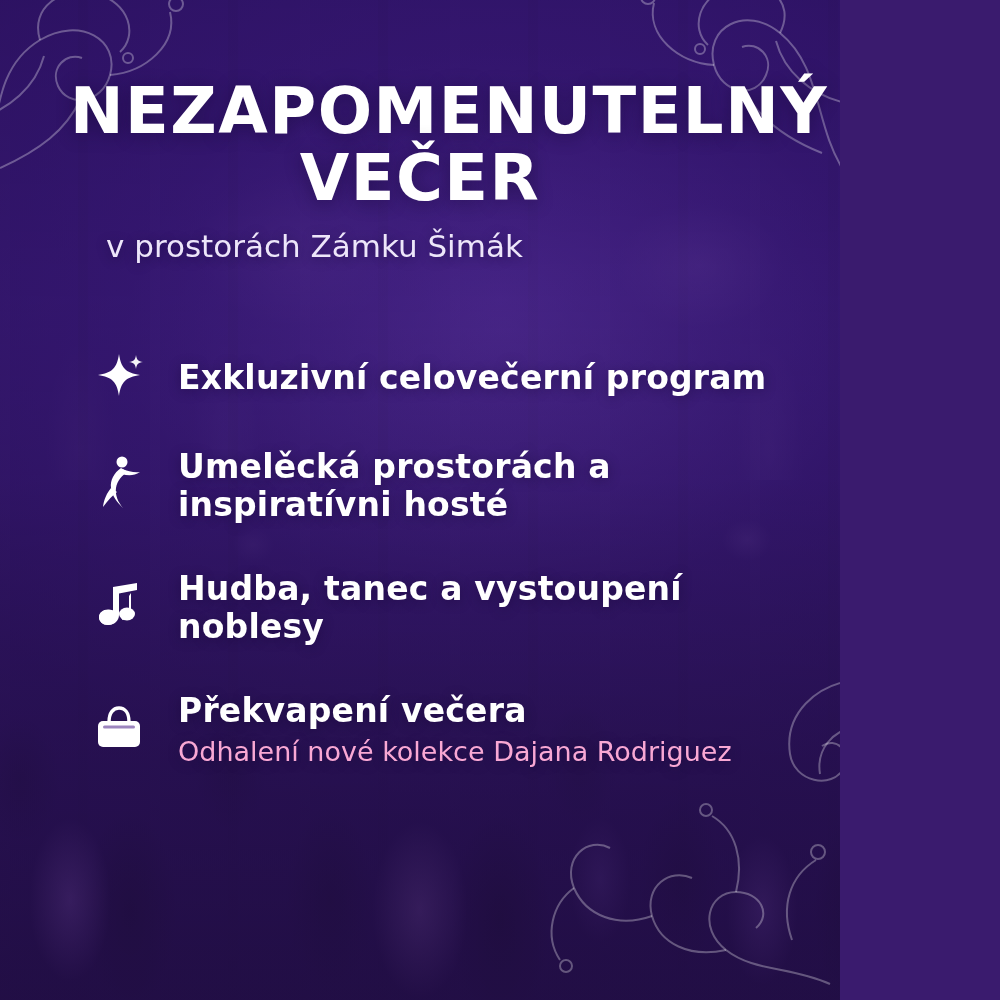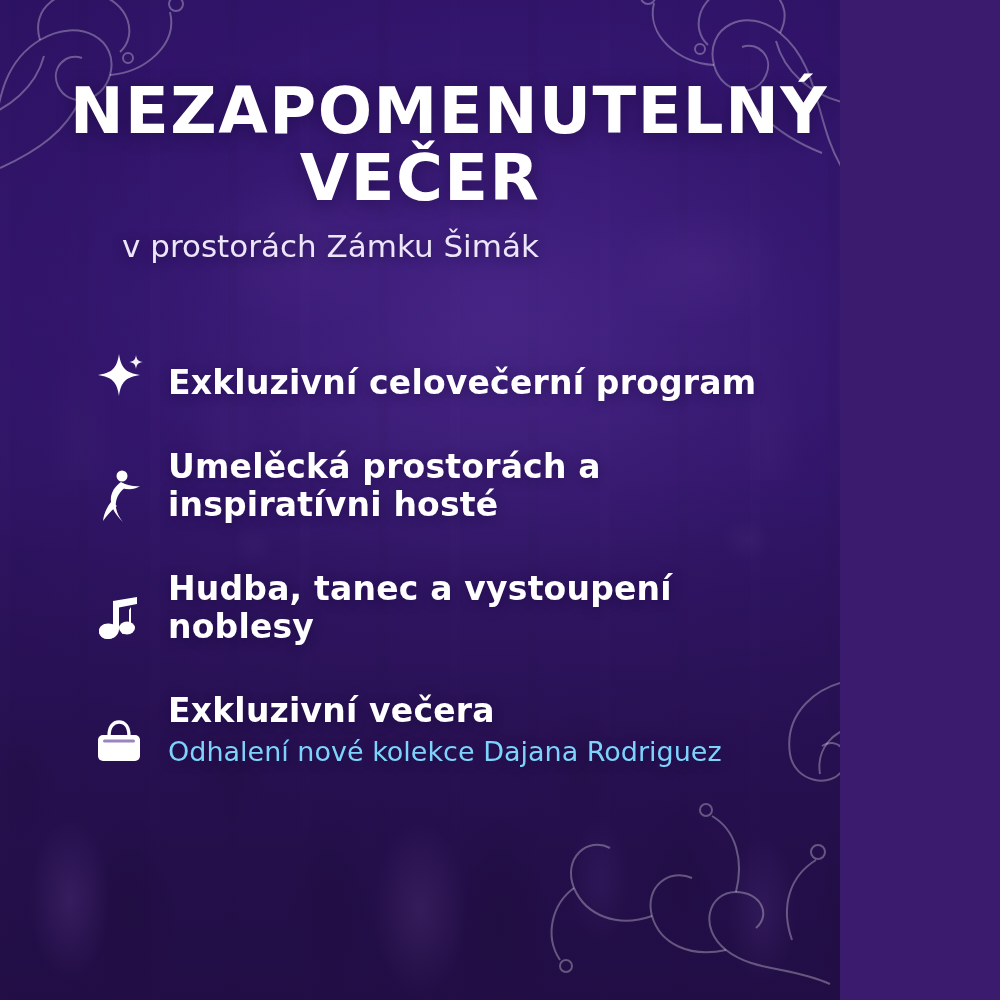--- a/index.html
+++ b/index.html
@@ -130,41 +130,41 @@
     font-size: 64px;
     letter-spacing: 1.5px;
     color: #ffffff;
     text-align: center;
     line-height: 1.05;
     text-shadow: 0 2px 18px rgba(20,6,48,0.45);
   }
 
   .subtitle {
     margin-top: 16px;
-    margin-left: 52px;
+    margin-left: 36px;
     font-family: "DejaVu Sans", sans-serif;
     font-size: 31px;
     font-weight: 400;
     color: #ede6fa;
     text-align: left;
     text-shadow: 0 2px 12px rgba(20,6,48,0.45);
   }
 
   .features {
     margin-top: 88px;
     margin-left: 22px;
     display: flex;
     flex-direction: column;
     gap: 44px;
   }
 
   .feature {
     display: flex;
-    align-items: flex-end;
-    gap: 22px;
+    align-items: center;
+    gap: 32px;
   }
 
   .feature .ficon {
     flex: 0 0 54px;
     width: 54px;
     height: 54px;
     display: flex;
     align-items: center;
     justify-content: center;
     color: #ffffff;
@@ -182,21 +182,21 @@
     letter-spacing: 0.2px;
     line-height: 1.15;
     text-shadow: 0 2px 12px rgba(20,6,48,0.40);
   }
 
   .feature .fsub {
     margin-top: 6px;
     font-family: "DejaVu Sans", sans-serif;
     font-weight: 400;
     font-size: 27px;
-    color: #7dd3fc;
+    color: #f9a8d4;
     line-height: 1.2;
     text-shadow: 0 2px 12px rgba(20,6,48,0.40);
   }
 </style>
 </head>
 <body>
 
 <div id="poster">
 
   <div class="bg-layer bg-hall"></div>
@@ -293,20 +293,20 @@
 
       <div class="feature">
         <span class="ficon">
           <svg width="50" height="46" viewBox="0 0 50 46">
             <path d="M15 18 C15 9 19 4 25 4 C31 4 35 9 35 18" fill="none" stroke="#ffffff" stroke-width="3.4" stroke-linecap="round"></path>
             <rect x="4" y="17" width="42" height="26" rx="5" fill="#ffffff"></rect>
             <rect x="9" y="21.5" width="32" height="3" rx="1.5" fill="#4a2188" opacity="0.55"></rect>
           </svg>
         </span>
         <div class="ftext">
-          <div class="flabel">Exkluzivní večera</div>
+          <div class="flabel">Překvapení večera</div>
           <div class="fsub">Odhalení nové kolekce Dajana Rodriguez</div>
         </div>
       </div>
 
     </div>
   </div>
 </div>
 
 </body></html>

